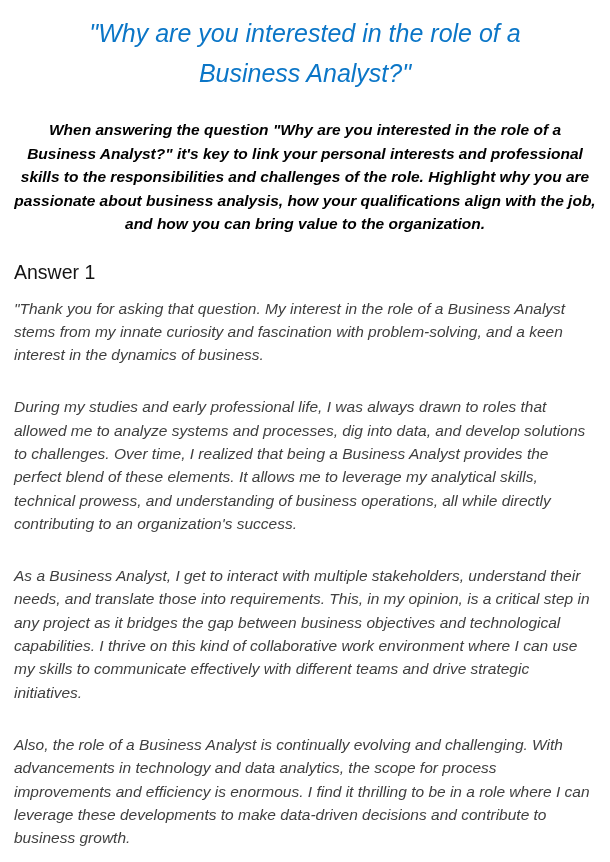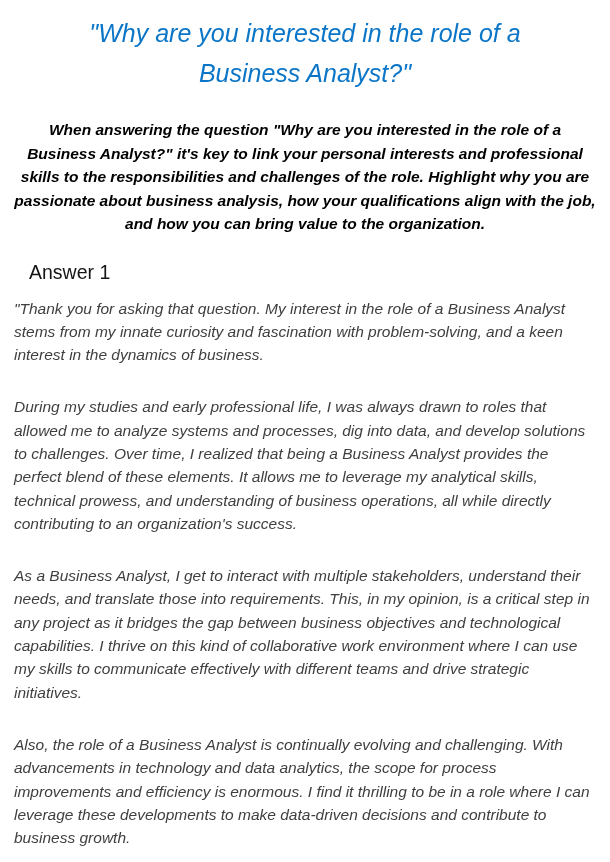--- a/index.html
+++ b/index.html
@@ -31,21 +31,21 @@
     margin: 25px auto 0 auto;
     max-width: 582px;
     font-size: 15.5px;
     line-height: 23.5px;
     font-style: italic;
     font-weight: bold;
     text-align: center;
     color: #000000;
   }
   .answer-heading {
-    margin: 24px 0 0 15px;
+    margin: 24px 0 0 0;
     font-size: 19.5px;
     line-height: 24px;
     font-weight: 500;
     font-style: normal;
     color: #151515;
   }
   .body-para {
     margin: 29px 0 0 0;
     max-width: 582px;
     font-size: 15.5px;

